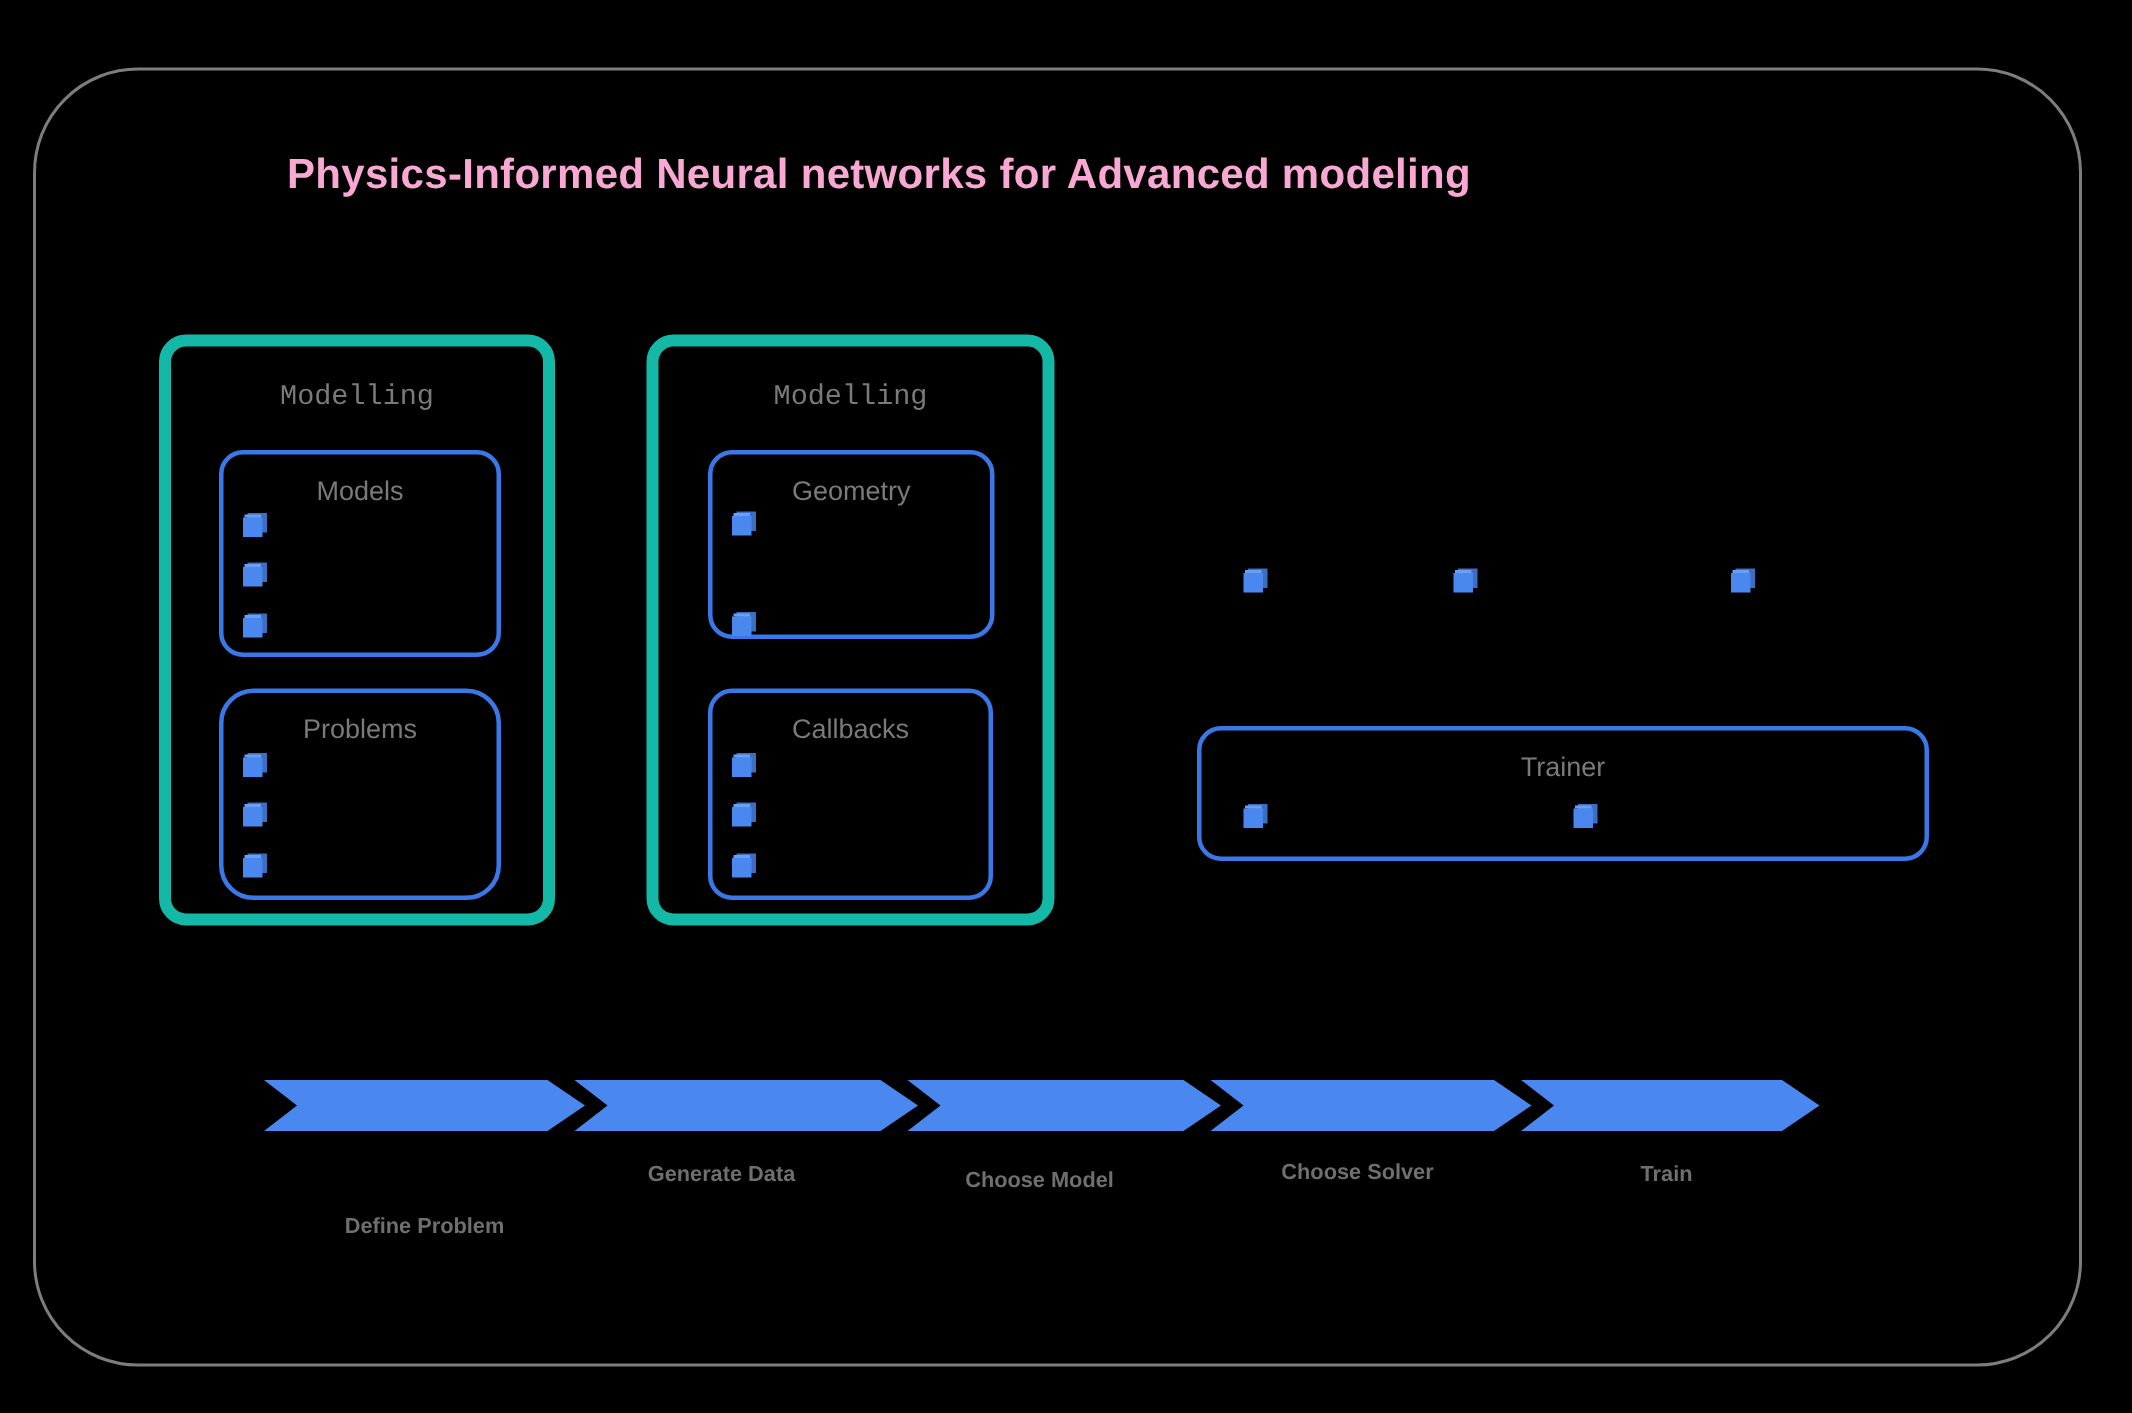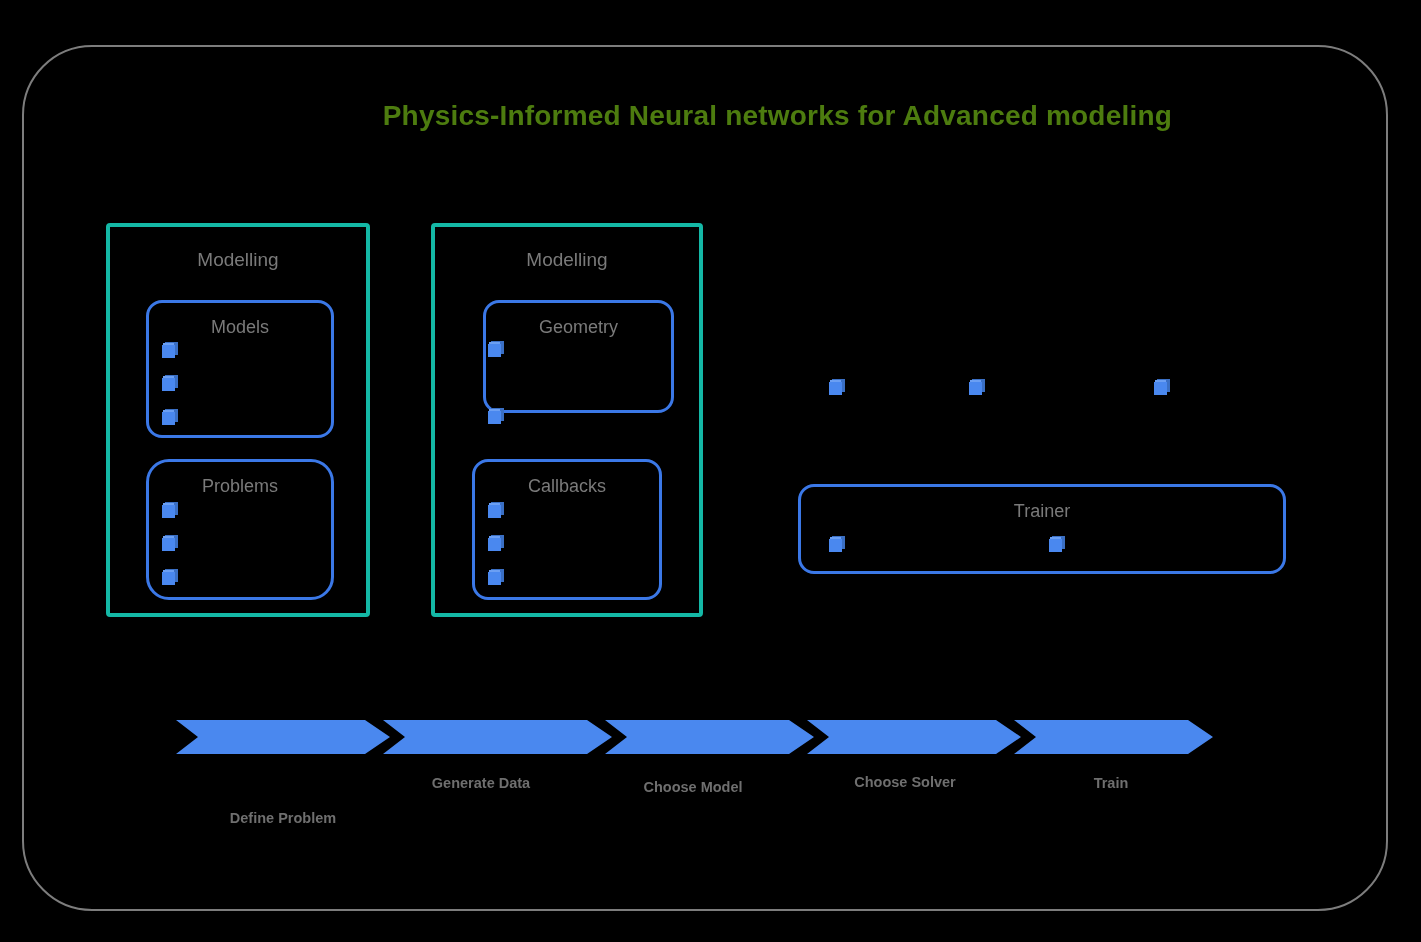--- a/index.html
+++ b/index.html
@@ -33,34 +33,35 @@
     border-radius: 70px;
     box-sizing: border-box;
   }
 
   
   .main-title {
     position: absolute;
     left: 0;
     top: 100px;
     width: 1172px;
-    text-align: right;
-    color: #4d7c0f;
+    text-align: center;
+    color: #f9a8d4;
     font-size: 28px;
     font-weight: bold;
     letter-spacing: 0.2px;
     white-space: nowrap;
   }
 
   
   .group-box {
     position: absolute;
-    border: 4px solid #14b8a6;
-    border-radius: 4px;
+    border: 8px solid #14b8a6;
+    border-radius: 18px;
     box-sizing: border-box;
+    font-family: Liberation Mono, monospace;
   }
   .group-title {
     position: absolute;
     left: 0;
     top: 22px;
     width: 100%;
     text-align: center;
     color: #7a7a7a;
     font-size: 19px;
     font-weight: normal;
@@ -147,21 +148,21 @@
     <div class="blue-box-title">Problems</div>
   </div>
   <div class="cube" style="left:162px; top:505px;"></div>
   <div class="cube" style="left:162px; top:538px;"></div>
   <div class="cube" style="left:162px; top:572px;"></div>
 
   <div class="group-box" style="left:431px; top:223px; width:272px; height:394px;">
     <div class="group-title">Modelling</div>
   </div>
 
-  <div class="blue-box" style="left:483px; top:300px; width:191px; height:113px;">
+  <div class="blue-box" style="left:472px; top:300px; width:191px; height:126px;">
     <div class="blue-box-title">Geometry</div>
   </div>
   <div class="cube" style="left:488px; top:344px;"></div>
   <div class="cube" style="left:488px; top:411px;"></div>
 
   <div class="blue-box" style="left:472px; top:459px; width:190px; height:141px;">
     <div class="blue-box-title">Callbacks</div>
   </div>
   <div class="cube" style="left:488px; top:505px;"></div>
   <div class="cube" style="left:488px; top:538px;"></div>

